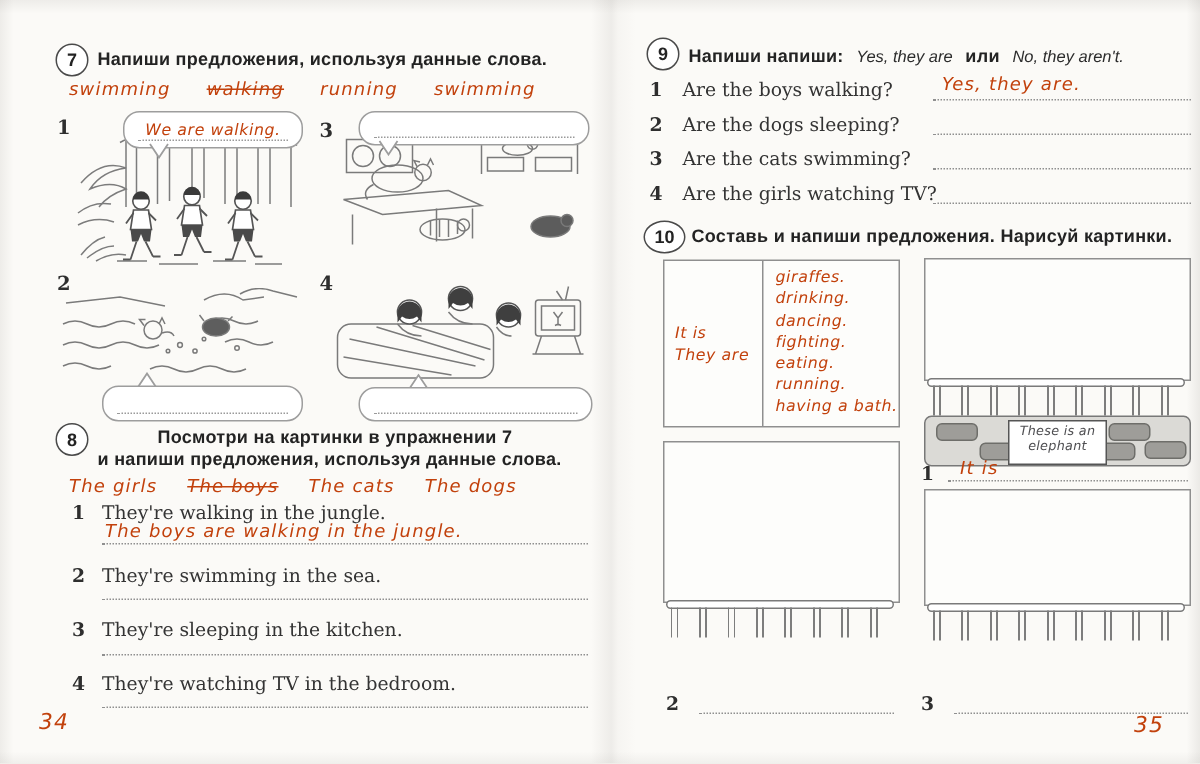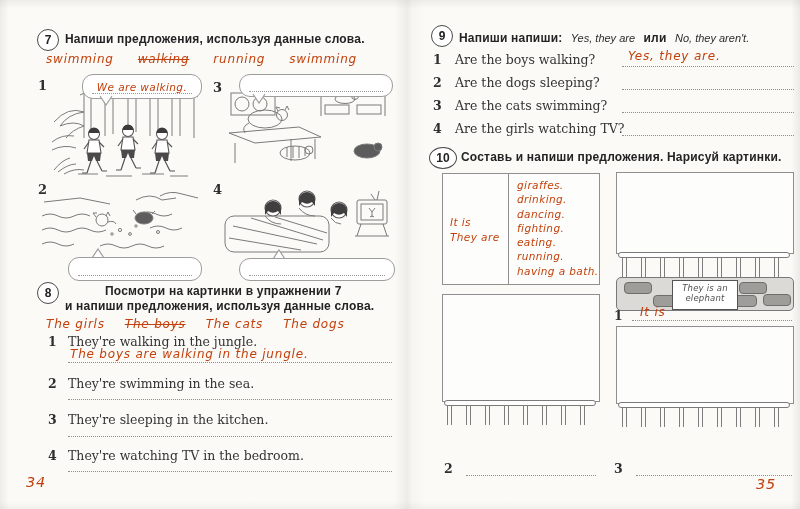--- a/index.html
+++ b/index.html
@@ -268,21 +268,21 @@
       <div class="encbox" style="left:0;top:0;width:176px;height:80px;"></div>
       <div class="rail" style="left:2px;top:80px;width:170px;"></div>
       <div class="bars" style="left:6px;top:85px;width:164px;height:20px;"></div>
       <div class="wall" style="left:0;top:105px;width:176px;height:32px;">
         <div class="stone" style="left:7px;top:4px;"></div>
         <div class="stone" style="left:36px;top:17px;"></div>
         <div class="stone" style="left:122px;top:4px;"></div>
         <div class="stone" style="left:112px;top:17px;"></div>
         <div class="stone" style="left:146px;top:16px;"></div>
         <div class="sign" style="top:2px;width:64px;height:26px;">
-          <span>They is an</span>
+          <span>These is an</span>
           <span>elephant</span>
         </div>
       </div>
     </div>
     <span class="abs num" style="left:614px;top:308px;">1</span>
     <span class="abs hand" style="left:640px;top:305px;">It is</span>
     <div class="dotline" style="left:632px;top:320px;width:160px;"></div>
 
     <div class="abs" style="left:442px;top:294px;width:156px;height:162px;">
       <div class="encbox" style="left:0;top:0;width:156px;height:106px;"></div>

